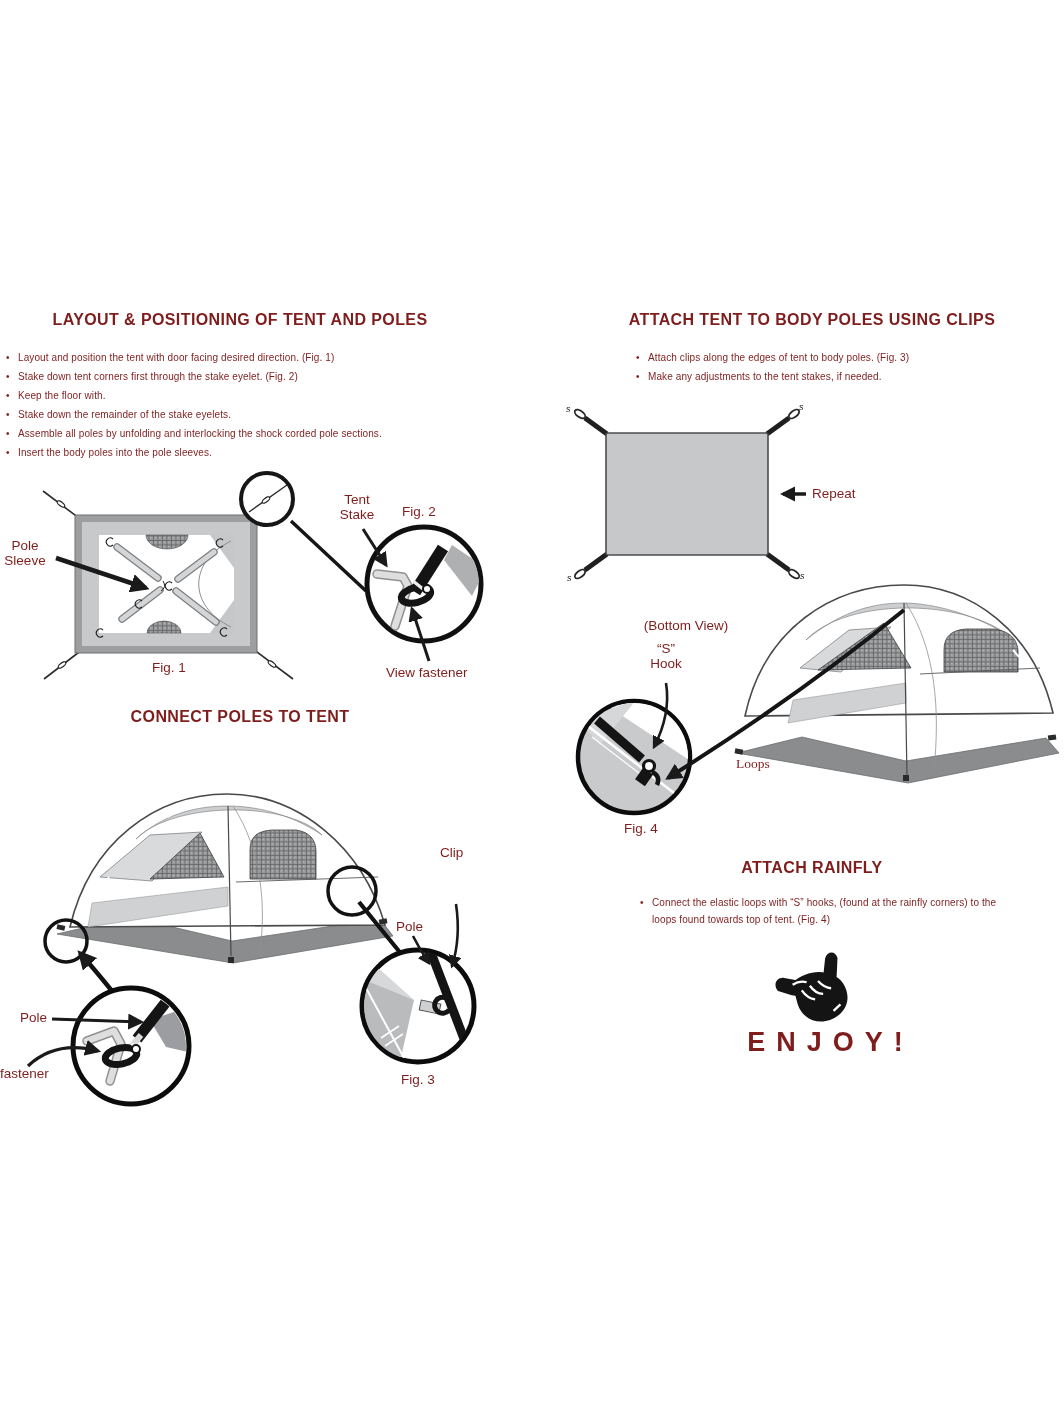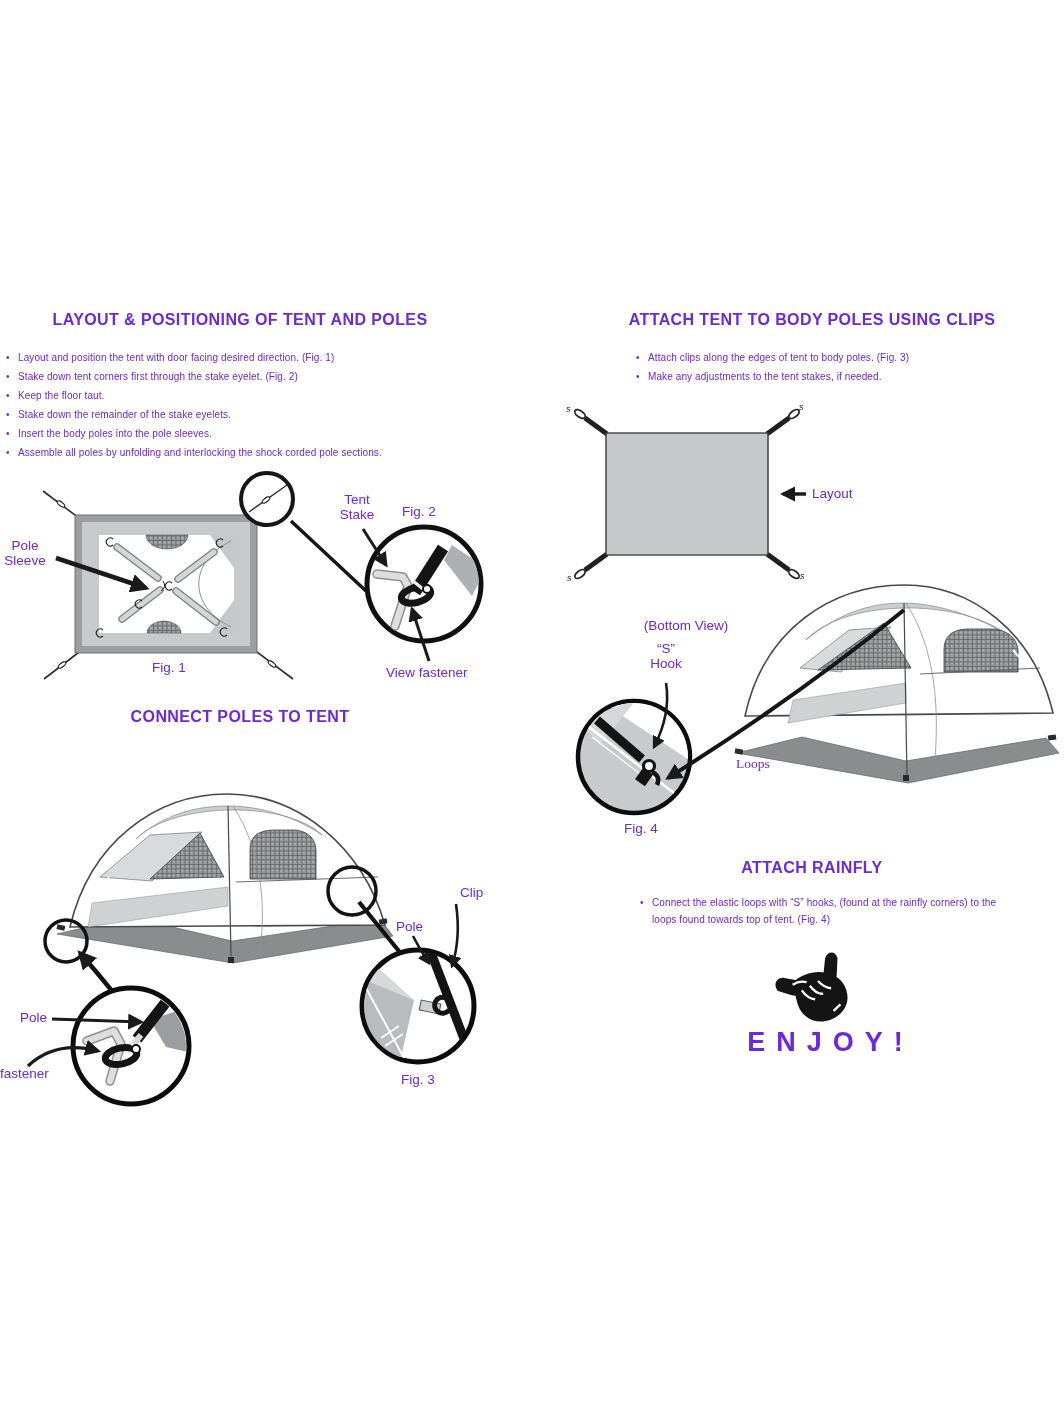--- a/index.html
+++ b/index.html
@@ -1,17 +1,17 @@
 <!DOCTYPE html>
 <html><head>
 <meta charset="utf-8">
 <style>
   html,body{margin:0;padding:0;background:#fff;}
   .page{position:relative;width:1064px;height:1420px;background:#fff;overflow:hidden;
-        font-family:"Liberation Sans",sans-serif;color:#6d28d9;}
+        font-family:"Liberation Sans",sans-serif;color:#7f1d1d;}
   .h{position:absolute;margin:0;font-size:16px;font-weight:bold;letter-spacing:.4px;text-align:center;}
   .list{position:absolute;margin:0;padding:0;list-style:none;font-size:10px;line-height:19px;letter-spacing:.1px;}
   .list li{position:relative;padding-left:12px;}
   .list li::before{content:"\2022";position:absolute;left:0;top:0;}
   .list.tight{line-height:17px;}
   .list.tight li{margin-bottom:2px;}
   .lbl{position:absolute;font-size:13.5px;line-height:15px;}
   .ctr{text-align:center;}
   .cap{position:absolute;font-size:13.5px;text-align:center;}
   .fig{position:absolute;}
@@ -20,24 +20,24 @@
 </style>
 </head>
 <body>
 
 <div class="page">
 
   <h2 class="h" style="left:10px;top:311px;width:460px;">LAYOUT &amp; POSITIONING OF TENT AND POLES</h2>
   <ul class="list" style="left:6px;top:348px;width:520px;">
     <li>Layout and position the tent with door facing desired direction. (Fig. 1)</li>
     <li>Stake down tent corners first through the stake eyelet. (Fig. 2)</li>
-    <li>Keep the floor taut.</li>
+    <li>Keep the floor with.</li>
     <li>Stake down the remainder of the stake eyelets.</li>
+    <li>Assemble all poles by unfolding and interlocking the shock corded pole sections.</li>
     <li>Insert the body poles into the pole sleeves.</li>
-    <li>Assemble all poles by unfolding and interlocking the shock corded pole sections.</li>
   </ul>
 
   <h2 class="h" style="left:10px;top:708px;width:460px;">CONNECT POLES TO TENT</h2>
 
   <h2 class="h" style="left:582px;top:311px;width:460px;">ATTACH TENT TO BODY POLES USING CLIPS</h2>
   <ul class="list" style="left:636px;top:348px;width:420px;">
     <li>Attach clips along the edges of tent to body poles. (Fig. 3)</li>
     <li>Make any adjustments to the tent stakes, if needed.</li>
   </ul>
 
@@ -195,21 +195,21 @@
         <path d="M446,998 a8,8 0 1 0 3,12" fill="none" stroke="#141414" stroke-width="5"></path>
         <path d="M381,1038 L399,1026 M385,1046 L403,1034" stroke="#fff" stroke-width="1.6"></path>
       </g>
       <path d="M456,904 Q461,938 452,966" fill="none" stroke="#1a1a1a" stroke-width="2.6" marker-end="url(#arwBs)"></path>
       <path d="M413,936 Q420,950 429,963" fill="none" stroke="#1a1a1a" stroke-width="2.6" marker-end="url(#arwBs)"></path>
     </g>
   </svg>
 
   <div class="lbl" style="left:20px;top:1010px;">Pole</div>
   <div class="lbl" style="left:0;top:1066px;">fastener</div>
-  <div class="lbl" style="left:440px;top:885px;margin-left:20px;">Clip</div>
+  <div class="lbl" style="left:440px;top:845px;">Clip</div>
   <div class="lbl" style="left:396px;top:919px;">Pole</div>
   <div class="cap" style="left:394px;top:1072px;width:48px;">Fig. 3</div>
 
   <svg class="fig" style="left:532px;top:400px;" width="532" height="200" viewBox="532 400 532 200">
     <defs>
       <marker id="arwC" viewBox="0 0 10 10" refX="8" refY="5" markerWidth="4.4" markerHeight="4.4" orient="auto-start-reverse">
         <path d="M0,0 L10,5 L0,10 Z" fill="#1a1a1a"></path>
         </marker>
     </defs>
     <g stroke="#1f1f1f" stroke-width="5">
@@ -223,21 +223,21 @@
       <ellipse rx="6" ry="3.2" transform="translate(794,574) rotate(36)"></ellipse>
     </g>
     <g font-size="9" font-style="italic" fill="#222">
       <text x="566" y="412">s</text>
       <text x="799" y="410">s</text>
       <text x="567" y="581">s</text>
       <text x="800" y="579">s</text>
     </g>
     <line x1="806" y1="494" x2="783" y2="494" stroke="#1a1a1a" stroke-width="3.5" marker-end="url(#arwC)"></line>
   </svg>
-  <div class="lbl" style="left:812px;top:486px;">Layout</div>
+  <div class="lbl" style="left:812px;top:486px;">Repeat</div>
   <div class="lbl ctr" style="left:638px;top:570px;width:96px;margin-top:48px;">(Bottom View)</div>
 
   <svg class="fig" style="left:532px;top:560px;" width="532" height="290" viewBox="532 560 532 290">
     <defs>
       <pattern id="meshD" width="4.5" height="4.5" patternUnits="userSpaceOnUse">
         <rect width="4.5" height="4.5" fill="#97999b"></rect>
         <path d="M0,0 H4.5 M0,0 V4.5" stroke="#45484a" stroke-width="0.9"></path>
         <rect x="1.8" y="1.8" width="1" height="1" fill="#fff" opacity="0.5"></rect>
       </pattern>
       <marker id="arwD" viewBox="0 0 10 10" refX="8" refY="5" markerWidth="4.2" markerHeight="4.2" orient="auto-start-reverse">

